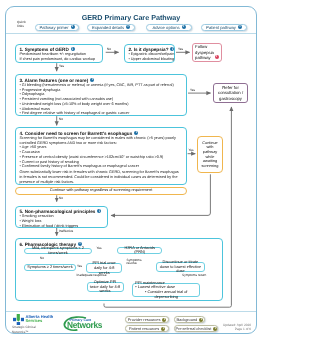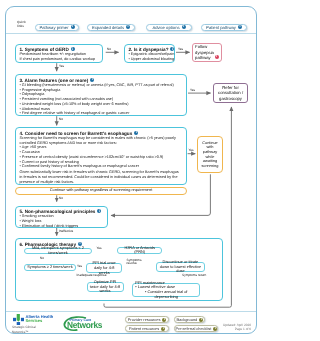--- a/index.html
+++ b/index.html
@@ -31,20 +31,21 @@
 .pinkb{border:1px solid #e08fa0;border-radius:3px;}
 .orangeb{border:1.1px solid #f0b64e;border-radius:4px;}
 
 .lblt{position:absolute;font-size:3.2px;color:#222;white-space:nowrap;}
 </style>
 </head>
 <body>
 
 <div class="page">
  <div class="card"></div>
+ <div class="title">GERD Primary Care Pathway</div>
  <div class="quick"><span>Quick</span><br><span>links</span></div>
  <div class="hdrdiv"></div>
  <div class="footdiv"></div>
  <svg id="arrows" width="264" height="341" viewBox="0 0 264 341" style="position:absolute;left:0;top:0;pointer-events:none;">
   <defs>
    <marker id="ah" markerWidth="5" markerHeight="5" refX="4.2" refY="2.5" orient="auto" markerUnits="userSpaceOnUse">
      <path d="M0,0.4 L4.6,2.5 L0,4.6 Z" fill="#6b6b6b"></path>
    </marker>
   </defs>
   <g id="arrowg" stroke="#6b6b6b" stroke-width="0.9" fill="none">

